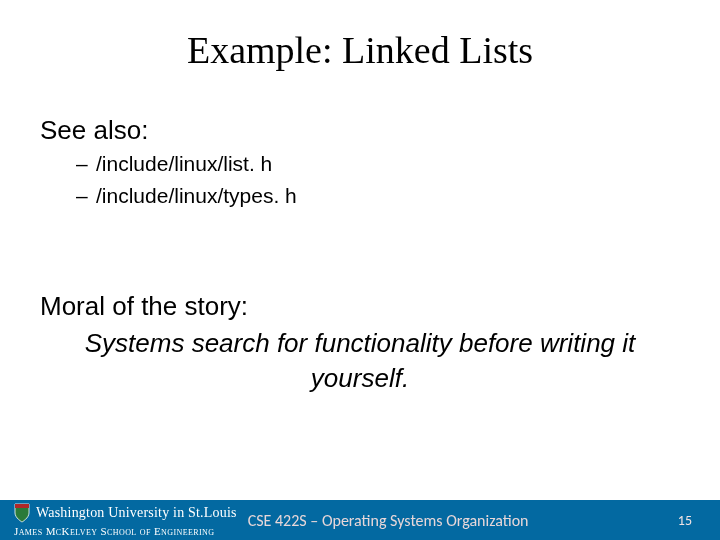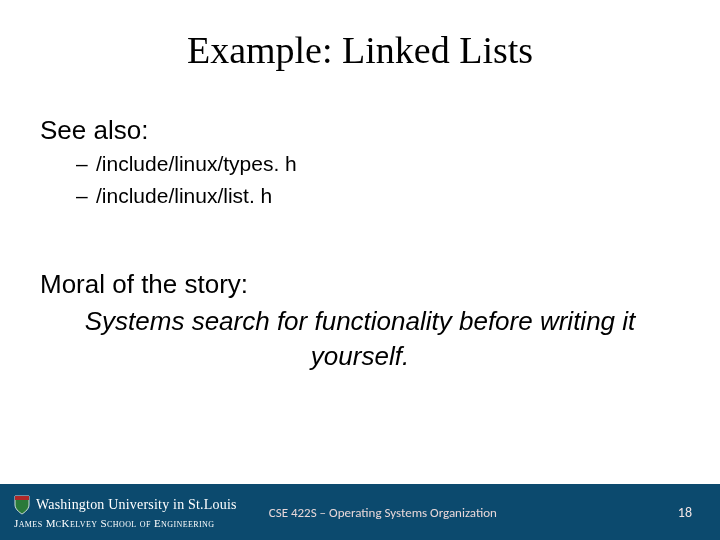--- a/index.html
+++ b/index.html
@@ -4,43 +4,43 @@
 <style>
   * { margin: 0; padding: 0; box-sizing: border-box; }
   html, body { width: 720px; height: 540px; overflow: hidden; background: #fff; font-family: Georgia, 'Times New Roman', serif; color: #000; }
   .slide { position: relative; width: 720px; height: 540px; }
   .title { position: absolute; top: 28px; left: 0; width: 100%; text-align: center; font-size: 38px; font-weight: 400; }
   .body { position: absolute; top: 115px; left: 40px; right: 40px; font-family: Verdana, Geneva, sans-serif; }
   .see-also { font-size: 26px; margin-bottom: 2px; }
   .bullet-list { list-style: none; margin-left: 36px; }
   .bullet-list li { font-size: 21px; line-height: 1.5; position: relative; padding-left: 20px; }
   .bullet-list li::before { content: "–"; position: absolute; left: 0; }
-  .moral-block { margin-top: 58px; }
+  .moral-block { margin-top: 80px; }
   .moral-label { font-size: 26px; margin-bottom: 4px; }
   .moral-text { font-size: 26px; font-style: italic; text-align: center; padding: 0 30px; line-height: 1.35; }
-  .footer { position: absolute; left: 0; bottom: 0; width: 100%; height: 56px; background: #0c4a6e; color: #fff; display: flex; align-items: center; }
+  .footer { position: absolute; left: 0; bottom: 0; width: 100%; height: 40px; background: #0369a1; color: #fff; display: flex; align-items: center; }
   .logo-block { display: flex; flex-direction: column; justify-content: center; padding-left: 14px; gap: 2px; }
   .logo-top { display: flex; align-items: center; gap: 6px; }
   .shield { width: 16px; height: 20px; display: inline-block; }
   .univ-name { font-family: Georgia, serif; font-size: 14px; font-weight: 400; letter-spacing: 0.2px; }
   .school-name { font-family: Georgia, serif; font-size: 11px; font-variant: small-caps; letter-spacing: 0.4px; padding-left: 0px; }
-  .course { position: absolute; left: 50%; transform: translateX(-40%); font-family: Calibri, Arial, sans-serif; font-size: 13px; color: #e8d7d9; }
+  .course { position: absolute; left: 50%; transform: translateX(-40%); font-family: Calibri, Arial, sans-serif; font-size: 16px; color: #e8d7d9; }
   .page-num { position: absolute; right: 28px; font-family: Calibri, Arial, sans-serif; font-size: 14px; color: #f0e4e5; }
 </style>
 </head>
 <body>
 <div class="slide">
 
   <div class="title">Example: Linked Lists</div>
 
   <div class="body">
     <div class="see-also">See also:</div>
     <ul class="bullet-list">
+      <li>/include/linux/list. h</li>
       <li>/include/linux/types. h</li>
-      <li>/include/linux/list. h</li>
     </ul>
 
     <div class="moral-block">
       <div class="moral-label">Moral of the story:</div>
       <div class="moral-text">Systems search for functionality before writing it yourself.</div>
     </div>
   </div>
 
   <div class="footer">
     <div class="logo-block">
@@ -49,16 +49,16 @@
           <svg viewBox="0 0 16 20" width="16" height="20">
             <path d="M1 1 h14 v9 c0 5 -7 9 -7 9 s-7 -4 -7 -9 z" fill="#2a7a3a" stroke="#fff" stroke-width="0.8"></path>
             <path d="M1 1 h14 v4 h-14 z" fill="#b02828"></path>
           </svg>
         </span>
         <span class="univ-name">Washington University in St.Louis</span>
       </div>
       <div class="school-name">James McKelvey School of Engineering</div>
     </div>
     <div class="course">CSE 422S – Operating Systems Organization</div>
-    <div class="page-num">18</div>
+    <div class="page-num">15</div>
   </div>
 
 </div>
 
 </body></html>

